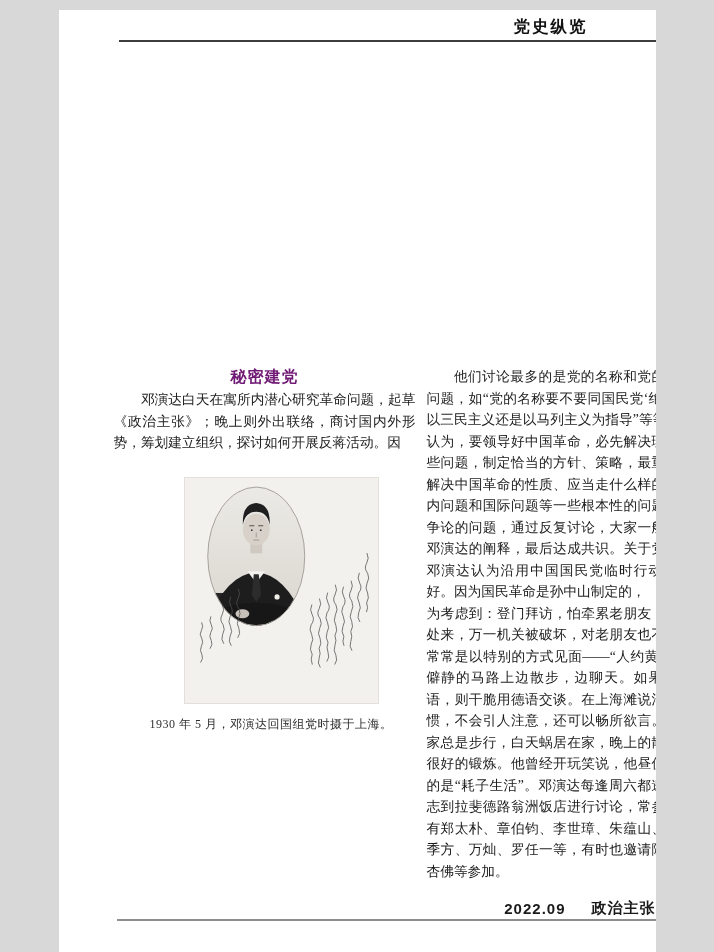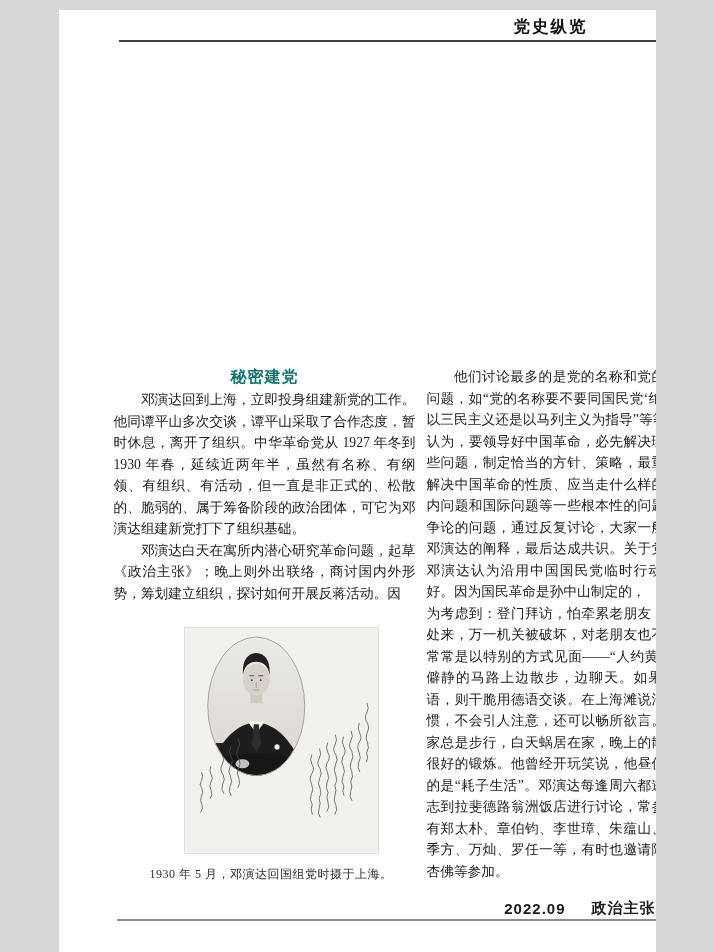--- a/index.html
+++ b/index.html
@@ -21,21 +21,21 @@
     font-size:35px;font-weight:bold;letter-spacing:1px;color:#0a0a0a;}
   .article-author{position:absolute;left:0;top:264px;width:714px;text-align:center;
     font-size:15px;font-weight:bold;color:#111;}
 
   
   .columns{position:absolute;left:55px;top:356px;width:608px;display:flex;gap:11px;}
   .col{font-size:13.7px;line-height:21.5px;text-align:justify;text-justify:inter-ideograph;}
   .col-left{width:302px;}
   .col-right{width:295px;}
   .section-heading{font-size:16px;font-weight:bold;text-align:center;line-height:22px;
-    margin:0 0 1px 0;letter-spacing:1px;color:#0f766e;}
+    margin:0 0 1px 0;letter-spacing:1px;color:#701a75;}
   .para{margin:0;}
   .indent{text-indent:2em;}
 
   
   .photo{margin:23px 0 0 70px;width:195px;height:227px;background:#f3f1ed;
     border:1px solid #e3e0da;box-sizing:border-box;}
   .photo svg{display:block;width:100%;height:100%;}
   .photo-caption{margin:10px 0 0 36px;font-size:12px;letter-spacing:0.5px;color:#2e2e2e;}
 
   
@@ -62,21 +62,20 @@
       <circle cx="14" cy="14" r="9.6" fill="#949494"></circle>
       <path d="M9.2,14 L14.2,10.4 M9.2,14 L14.2,17.6 M9.2,14 H17.6 Q19.6,14 19.6,11.2" stroke="#ffffff" stroke-width="2" fill="none" stroke-linecap="round" stroke-linejoin="round"></path>
     </svg>
   </div>
 
 
   <div class="columns">
 
     <div class="col col-left">
       <h3 class="section-heading">秘密建党</h3>
-      <p class="para indent">邓演达回到上海，立即投身组建新党的工作。他同谭平山多次交谈，谭平山采取了合作态度，暂时休息，离开了组织。中华革命党从 1927 年冬到 1930 年春，延续近两年半，虽然有名称、有纲领、有组织、有活动，但一直是非正式的、松散的、脆弱的、属于筹备阶段的政治团体，可它为邓演达组建新党打下了组织基础。</p>
       <p class="para indent">邓演达白天在寓所内潜心研究革命问题，起草《政治主张》；晚上则外出联络，商讨国内外形势，筹划建立组织，探讨如何开展反蒋活动。因</p>
 
       <div class="photo">
         <svg viewBox="0 0 195 227">
           <defs>
             <linearGradient id="ovbg" x1="0" y1="0" x2="0" y2="1">
               <stop offset="0" stop-color="#ecebe7"></stop>
               <stop offset="0.55" stop-color="#ddd9d3"></stop>
               <stop offset="1" stop-color="#cdc9c2"></stop>
             </linearGradient>

